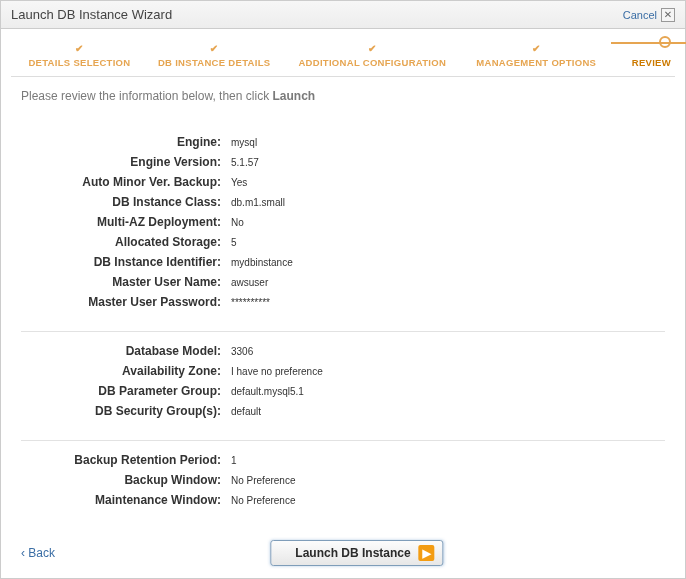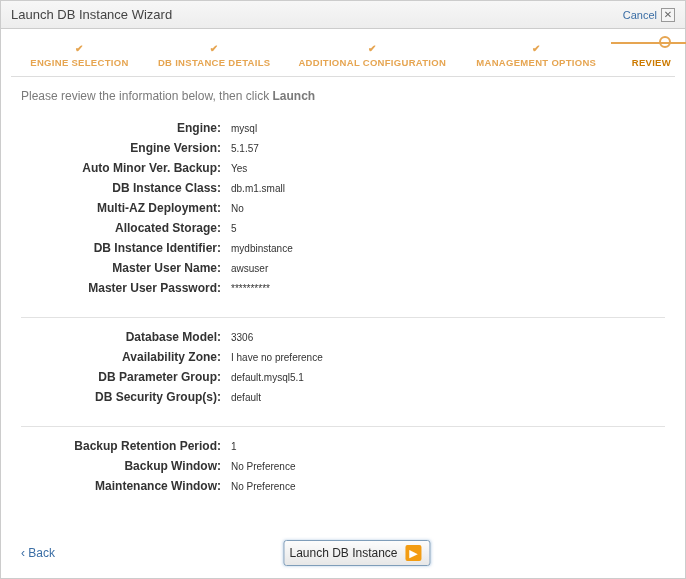--- a/index.html
+++ b/index.html
@@ -86,21 +86,21 @@
 
   
   .wizard-body {
     padding: 12px 20px 10px 20px;
     flex: 1;
     overflow: auto;
   }
   .instr {
     color: #7a7a7a;
     font-size: 12px;
-    margin-bottom: 16px;
+    margin-bottom: 30px;
   }
   .instr b { color: #7a7a7a; font-weight: bold; }
 
   .review-section { margin-bottom: 14px; padding-bottom: 4px;}
   .review-divider { height: 1px; background: #e2e2e2; margin: 6px 0 10px 0;}
   .review-row {
     display: flex;
     align-items: baseline;
     margin: 2px 0;
     line-height: 1.5;
@@ -137,23 +137,23 @@
     transform: translateX(-50%);
   }
   .wizard-footer { position: relative; }
   .launch-btn {
     display: inline-flex;
     align-items: center;
     gap: 8px;
     background: linear-gradient(#fcfcfc, #e7e7e7);
     border: 1px solid #7f9db9;
     border-radius: 3px;
-    padding: 4px 8px 4px 5px;
-    font-size: 12px;
-    font-weight: normal;
+    padding: 4px 8px 4px 24px;
+    font-size: 12px;
+    font-weight: bold;
     color: #2a2a2a;
     cursor: pointer;
     box-shadow: 0 0 3px rgba(100,150,200,0.5);
     margin-left: 28px;
   }
   .launch-btn .arrow {
     width: 16px; height: 16px;
     background: #f39c12;
     display: flex; align-items: center; justify-content: center;
     color: #fff;
@@ -170,21 +170,21 @@
     <div class="wizard-title">Launch DB Instance Wizard</div>
     <div class="wizard-cancel">
       <span>Cancel</span>
       <span class="close-box">✕</span>
     </div>
   </div>
 
   <div class="steps">
     <div class="step" style="flex:1.1">
       <div class="step-check">✔</div>
-      <div class="step-label">ENGINE SELECTION</div>
+      <div class="step-label">DETAILS SELECTION</div>
     </div>
     <div class="step" style="flex:1.2">
       <div class="step-check">✔</div>
       <div class="step-label">DB INSTANCE DETAILS</div>
     </div>
     <div class="step" style="flex:1.5">
       <div class="step-check">✔</div>
       <div class="step-label">ADDITIONAL CONFIGURATION</div>
     </div>
     <div class="step" style="flex:1.3">

